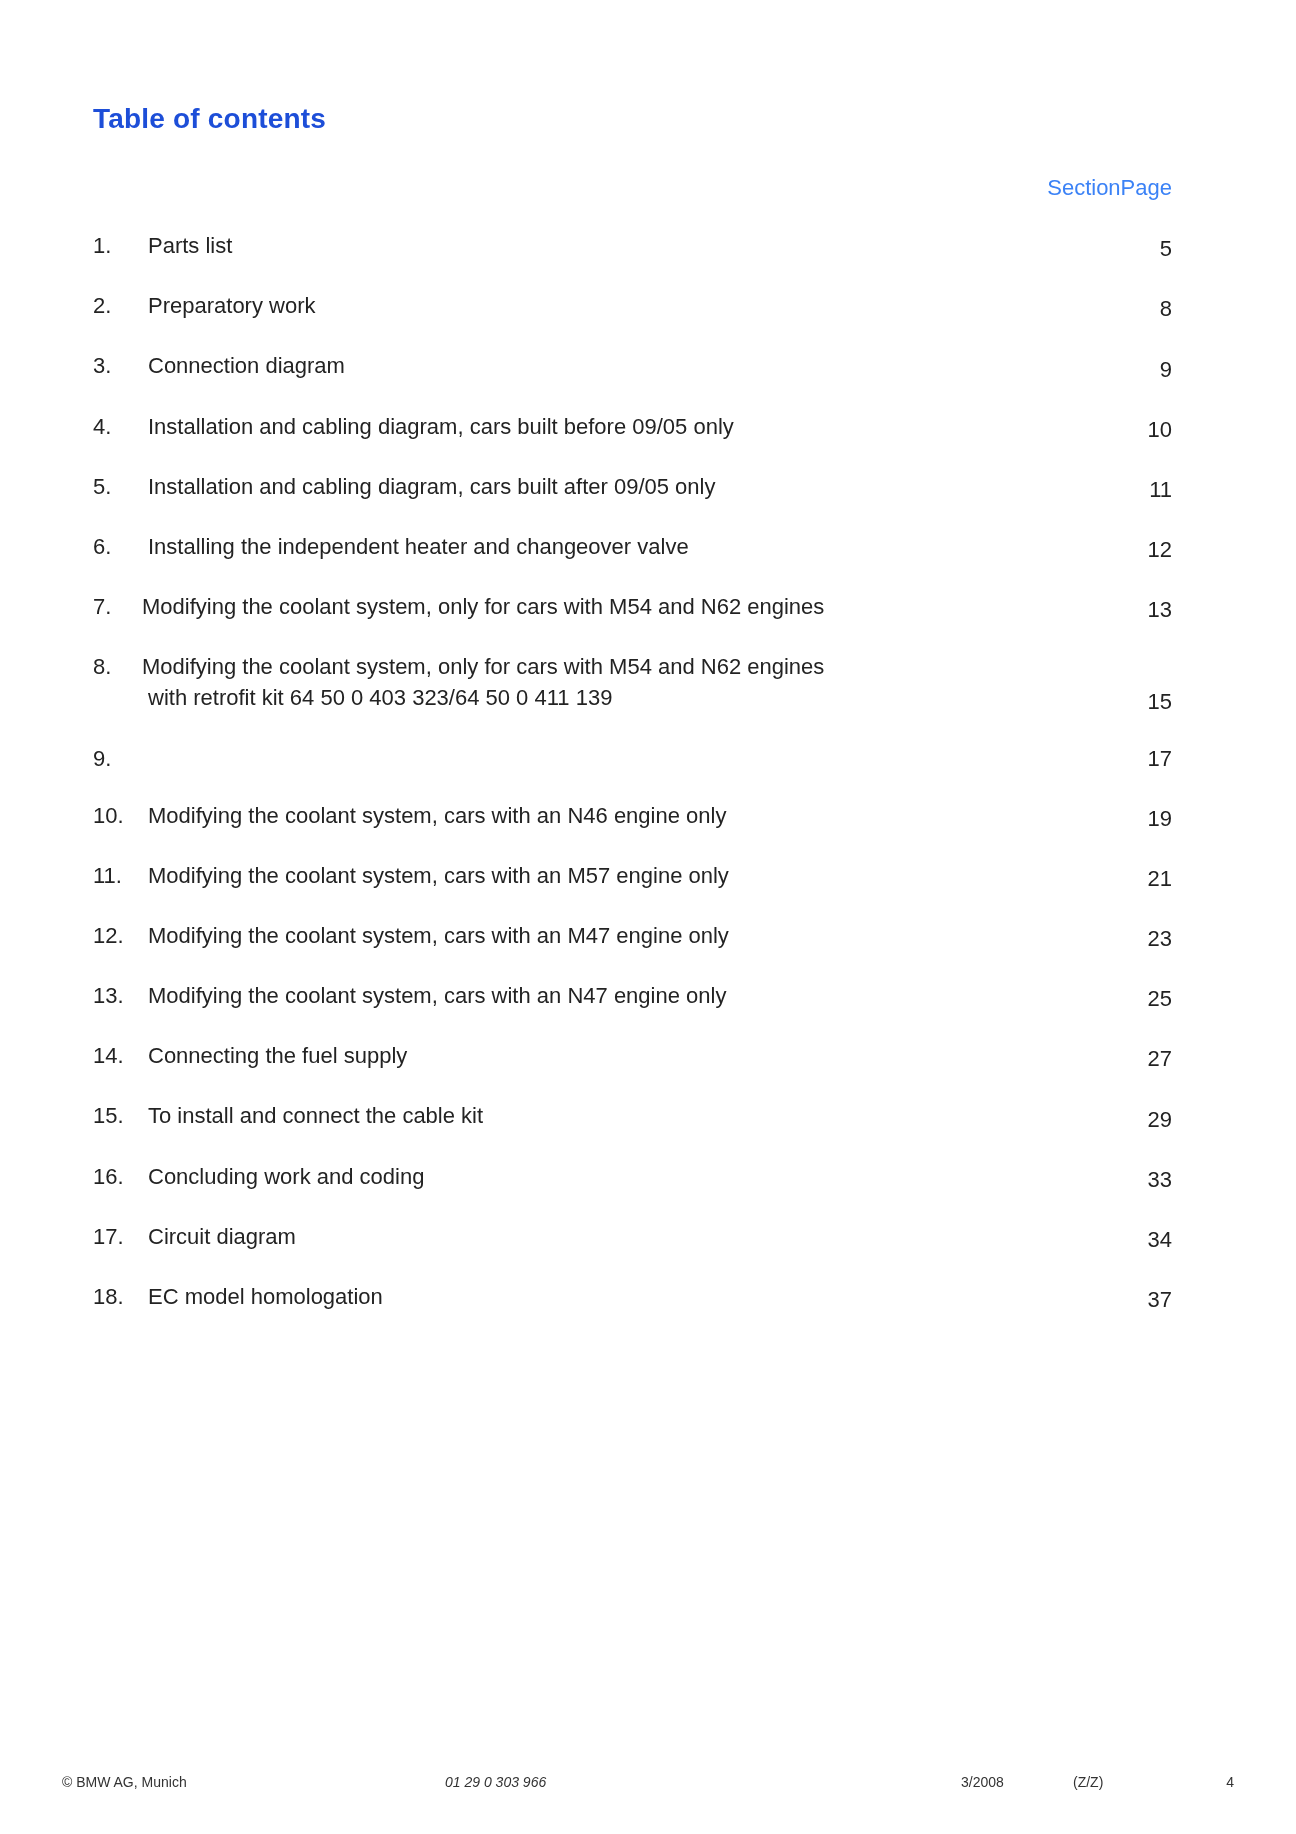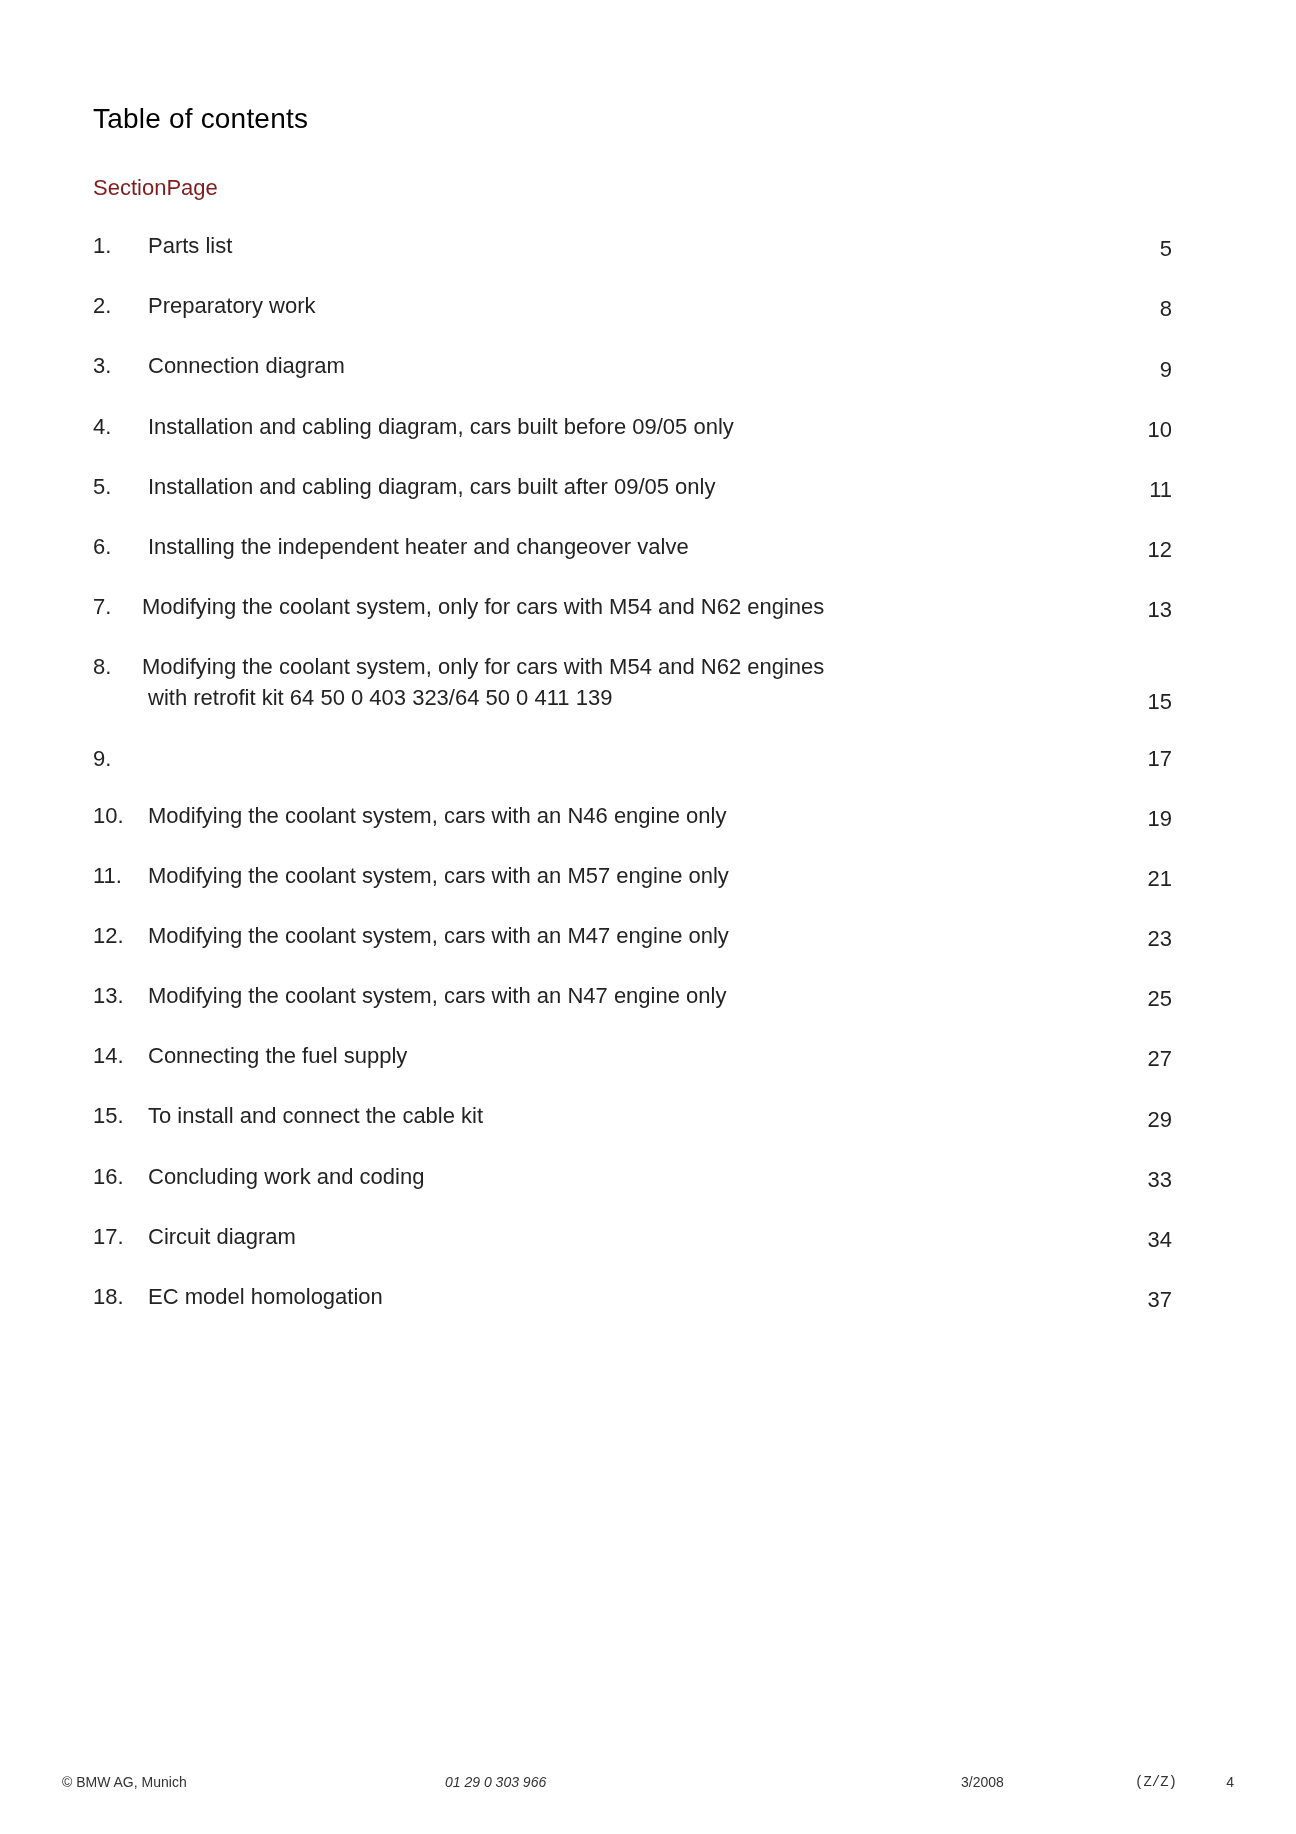--- a/index.html
+++ b/index.html
@@ -18,34 +18,34 @@
   .page {
     position: absolute;
     inset: 0;
     background: #ffffff;
   }
   .doc-title {
     position: absolute;
     left: 93px;
     top: 84px;
     font-size: 28px;
-    font-weight: 400;
-    color: #000000;
+    font-weight: 700;
+    color: #1d4ed8;
     letter-spacing: 0.2px;
   }
   .toc-head {
     position: absolute;
     left: 93px;
     right: 124px;
     top: 172px;
     display: flex;
-    justify-content: flex-start;
+    justify-content: flex-end;
     font-size: 22px;
     line-height: 31px;
-    color: #7f1d1d;
+    color: #3b82f6;
   }
   .toc-entries {
     position: absolute;
     left: 93px;
     right: 124px;
     top: 230px;
   }
   .toc-entry {
     display: grid;
     grid-template-columns: 49px 1fr 56px;
@@ -91,21 +91,21 @@
     font-size: 14px;
     color: #333333;
   }
   .footer > span {
     position: absolute;
     white-space: nowrap;
   }
   .f-copyright { left: 62px; }
   .f-docnum    { left: 445px; font-style: italic; }
   .f-date      { left: 934px; margin-left: 27px; }
-  .f-code      { left: 1135px; font-family: Liberation Mono, monospace; }
+  .f-code      { left: 1073px; }
   .f-page      { right: 62px; }
 </style>
 </head>
 <body>
 
 <div class="page">
 
   <h1 class="doc-title">Table of contents</h1>
 
   <div class="toc-head">

